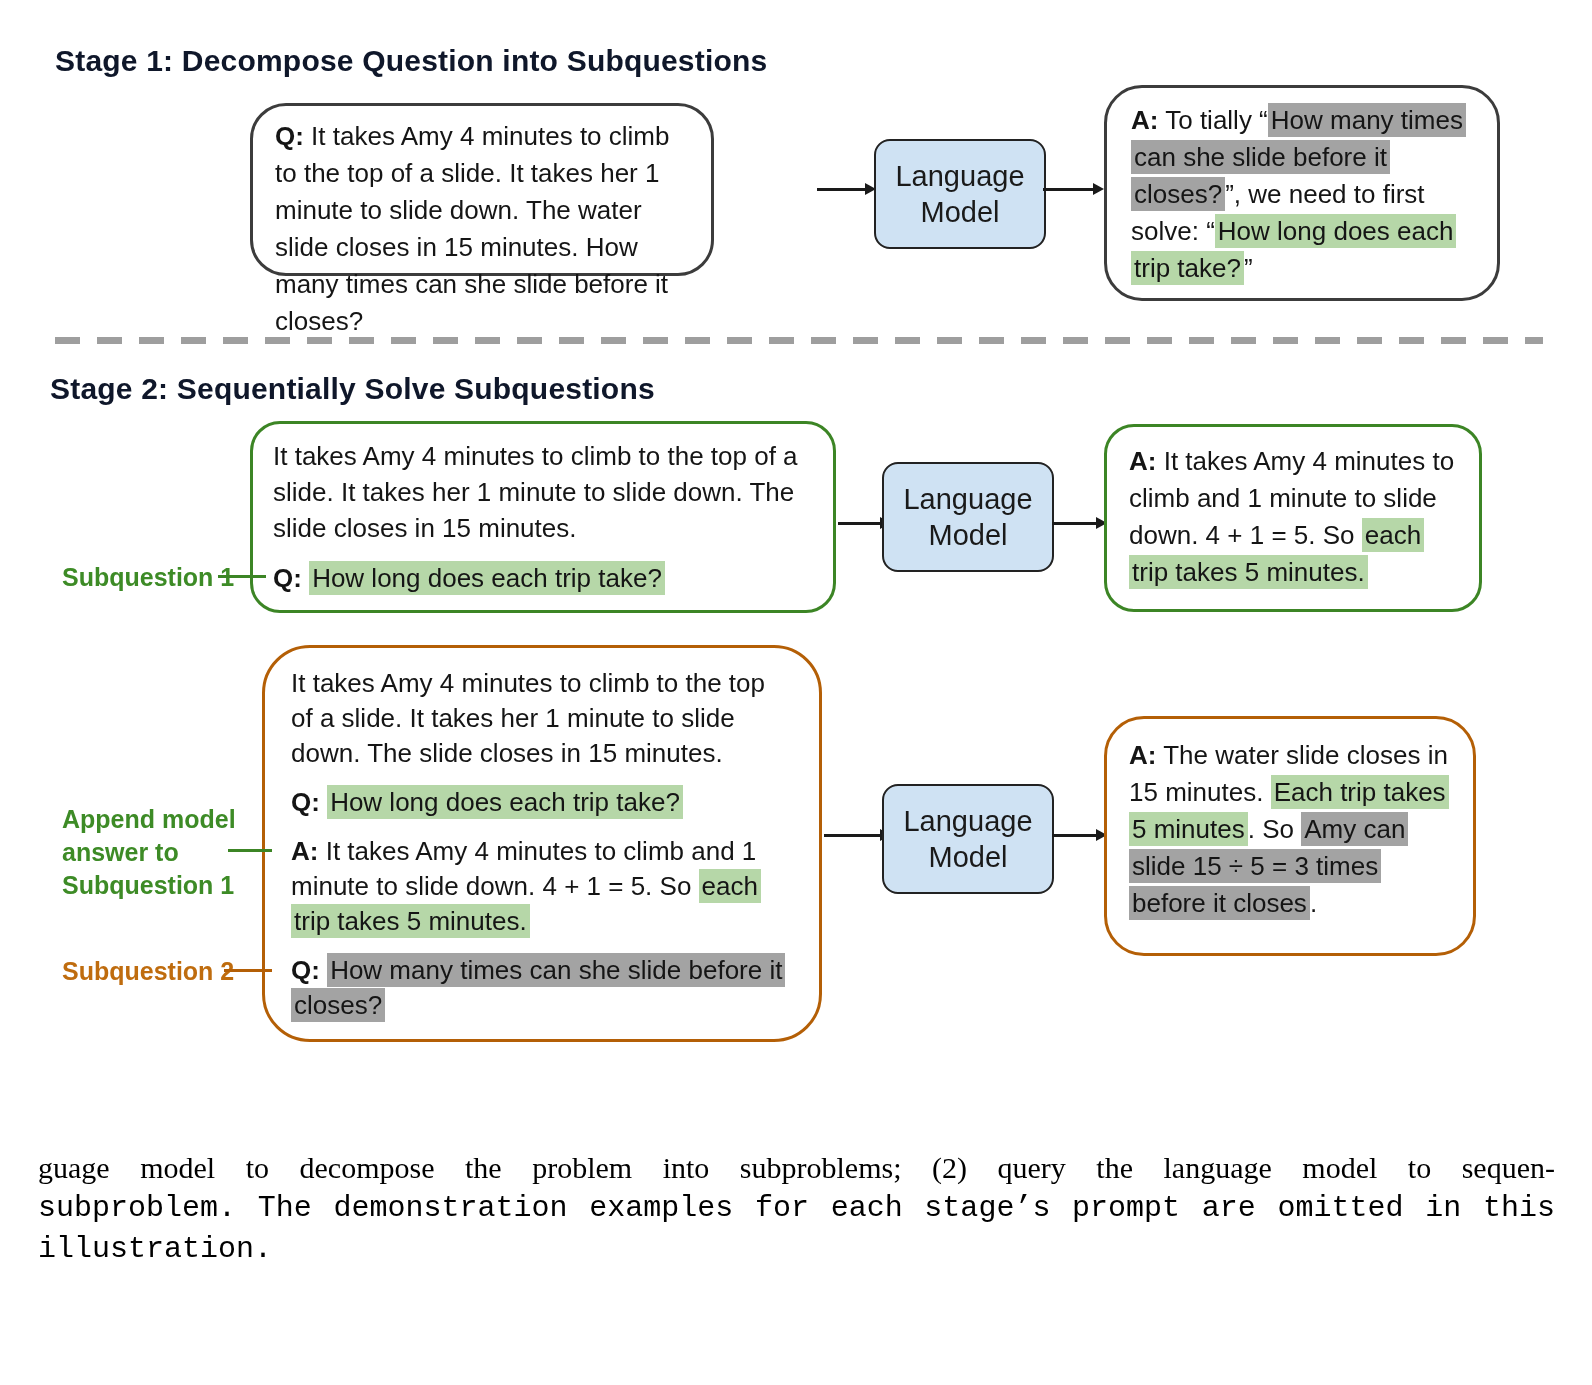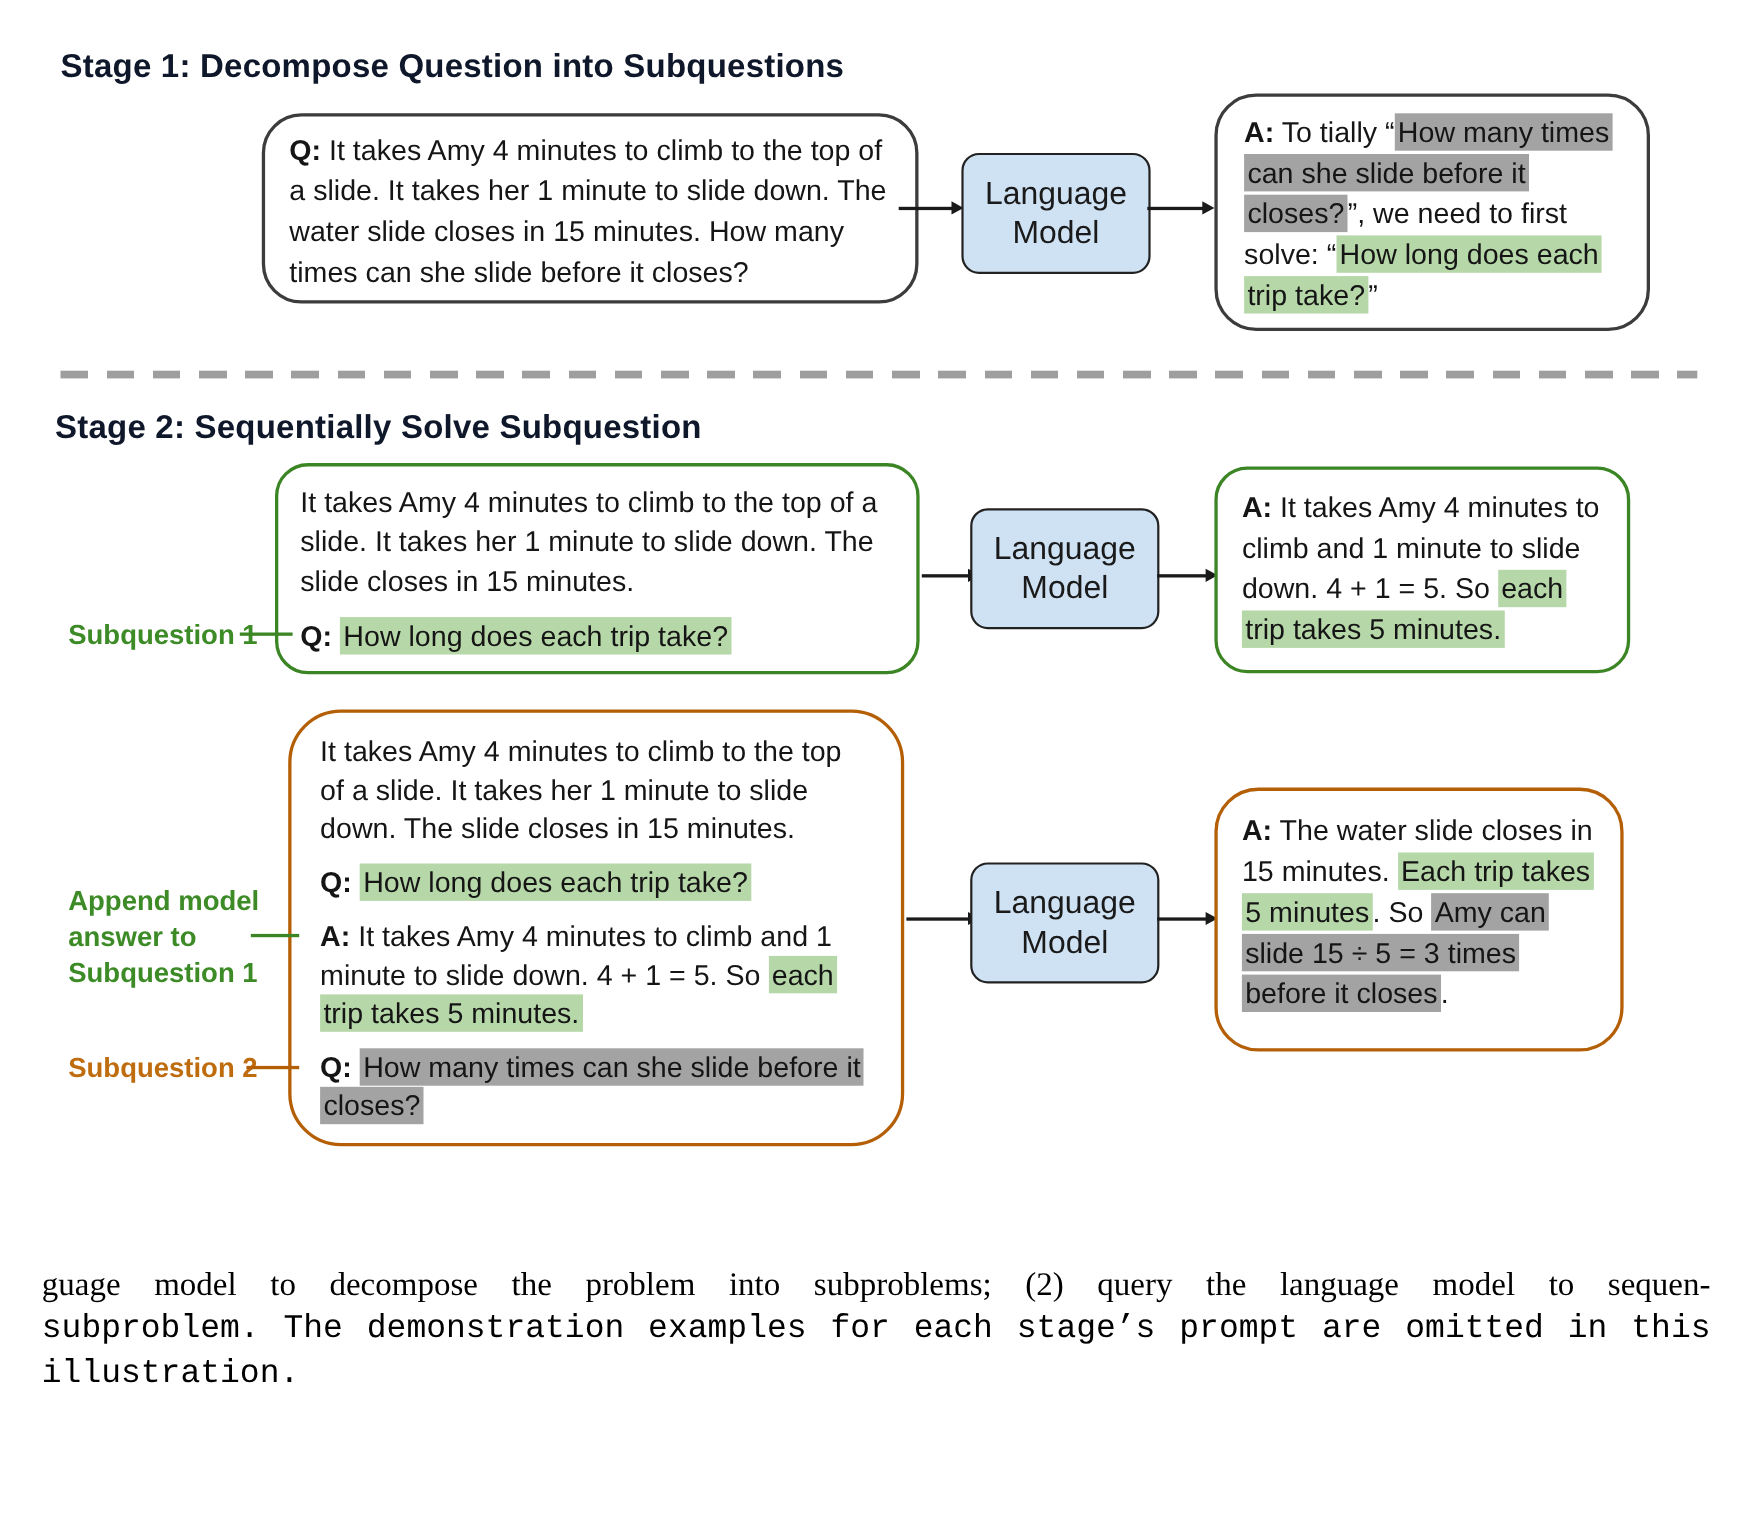--- a/index.html
+++ b/index.html
@@ -50,21 +50,21 @@
   .cap-line { text-align:justify; text-align-last:justify; }
   .cap-line.last { text-align-last:left;font-family:Liberation Mono, monospace; }
 </style>
 </head>
 <body>
 
 <div class="canvas">
 
   <div class="stage-title" style="left:55px; top:44px;">Stage 1: Decompose Question into Subquestions</div>
 
-  <div class="rbox box-dark" style="left:238px; top:103px; width:597px; height:173px; border-radius:36px;">
+  <div class="rbox box-dark" style="left:250px; top:103px; width:464px; height:173px; border-radius:36px;">
     <div class="box-text" style="padding:12px 22px;">
       <p>
         <span class="bold">Q:</span><span> It takes Amy 4 minutes to climb to the top of a slide. It takes her 1 minute to slide down. The water slide closes in 15 minutes. How many times can she slide before it closes?</span>
       </p>
     </div>
   </div>
 
   <div class="arrow" style="left:817px; top:188px; width:50px;"></div>
 
   <div class="lm-box" style="left:874px; top:139px;">
@@ -76,21 +76,21 @@
   <div class="rbox box-dark" style="left:1104px; top:85px; width:396px; height:216px; border-radius:38px;">
     <div class="box-text" style="padding:14px 24px;">
       <p>
         <span class="bold">A:</span><span> To tially “</span><span class="hl-o">How many times can she slide before it closes?</span><span>”, we need to first solve: “</span><span class="hl-g">How long does each trip take?</span><span>”</span>
       </p>
     </div>
   </div>
 
   <div class="divider"></div>
 
-  <div class="stage-title" style="left:50px; top:372px;">Stage 2: Sequentially Solve Subquestion</div>
+  <div class="stage-title" style="left:50px; top:372px;">Stage 2: Sequentially Solve Subquestions</div>
 
   <div class="rbox box-green" style="left:250px; top:421px; width:586px; height:192px; border-radius:30px;">
     <div class="box-text" style="padding:14px 20px; line-height:36px;">
       <p>It takes Amy 4 minutes to climb to the top of a slide. It takes her 1 minute to slide down. The slide closes in 15 minutes.</p>
       <p style="margin-top:14px;">
         <span class="bold">Q:</span>
         <span class="hl-g">How long does each trip take?</span>
       </p>
     </div>
   </div>

